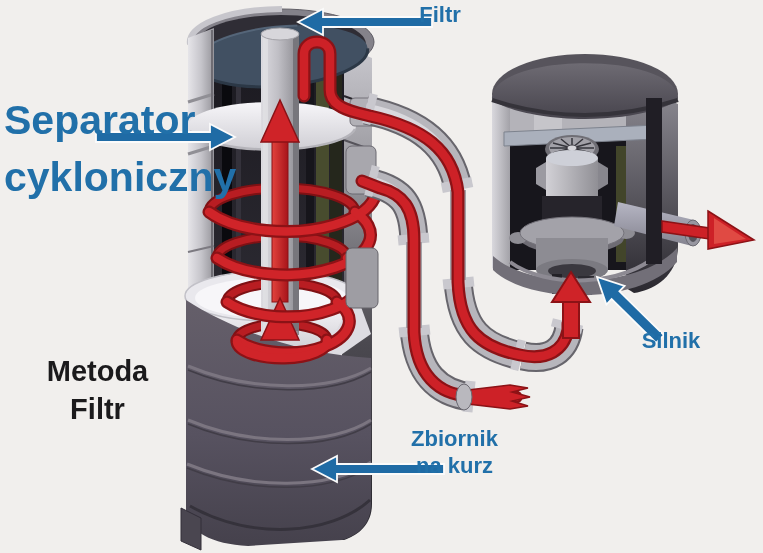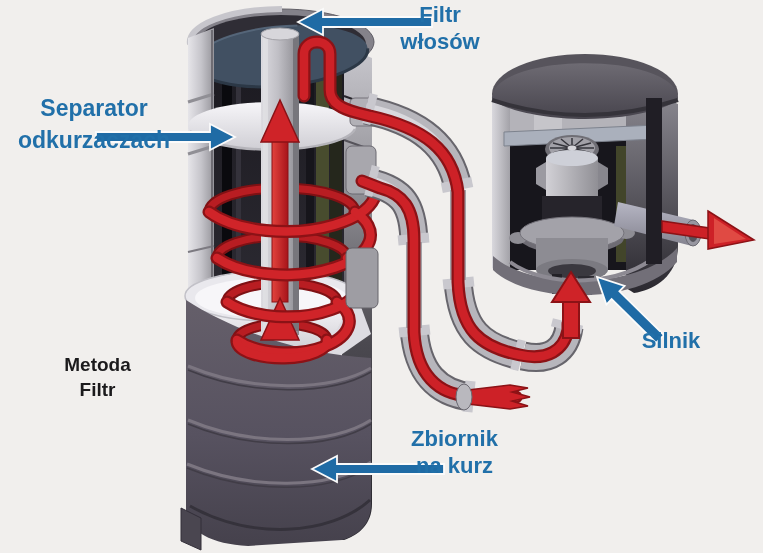--- a/index.html
+++ b/index.html
@@ -4,22 +4,22 @@
 <style>
   html,body{margin:0;padding:0;background:#d8d6d4;}
   .stage{
     position:relative;width:763px;height:553px;overflow:hidden;
     background:#f1efed;
     font-family:"Liberation Sans", sans-serif;
   }
   .stage svg{position:absolute;left:0;top:0;}
   .lbl{position:absolute;font-weight:700;text-align:center;line-height:1.22;}
   .lbl.blue{color:#2170a9;font-size:22px;}
-  .lbl.blue.sep{font-size:23px;line-height:1.4;}
-  .lbl.black{color:#1b1a1c;font-size:19px;line-height:1.32;}
+  .lbl.blue.sep{font-size:41px;line-height:1.4;}
+  .lbl.black{color:#1b1a1c;font-size:29px;line-height:1.32;}
   .lbl span{display:block;}
 </style>
 </head>
 <body>
 
 <div class="stage">
 
 <svg width="763" height="553" viewBox="0 0 763 553">
   <defs>
     <linearGradient id="gRight" x1="0" y1="0" x2="0" y2="1">
@@ -301,26 +301,25 @@
   <g fill="#1f6ba5" stroke="#fbfbfb" stroke-width="1.8">
     <polygon points="298,22 323,9 323,17 432,17 432,27 323,27 323,35"></polygon>
     <polygon points="235,137 210,124 210,132 96,132 96,142 210,142 210,150"></polygon>
     <polygon points="312,469 337,456 337,464 444,464 444,474 337,474 337,482"></polygon>
     <polygon points="597,277 606.4,304.5 611.6,299.1 656.1,342.9 663.9,335.1 619.4,291.3 624.6,285.9"></polygon>
   </g>
 </svg>
 
 <div class="lbl blue" style="left:378px;top:2px;width:124px;">
   <span>Filtr</span>
-  <span>włosów</span>
 </div>
 
 <div class="lbl blue sep" style="left:4px;top:92px;width:180px;">
   <span>Separator</span>
-  <span>odkurzaczach</span>
+  <span>cykloniczny</span>
 </div>
 
 <div class="lbl blue" style="left:377px;top:426px;width:155px;">
   <span>Zbiornik</span>
   <span>na kurz</span>
 </div>
 
 <div class="lbl blue" style="left:611px;top:328px;width:120px;">
   <span>Silnik</span>
 </div>

